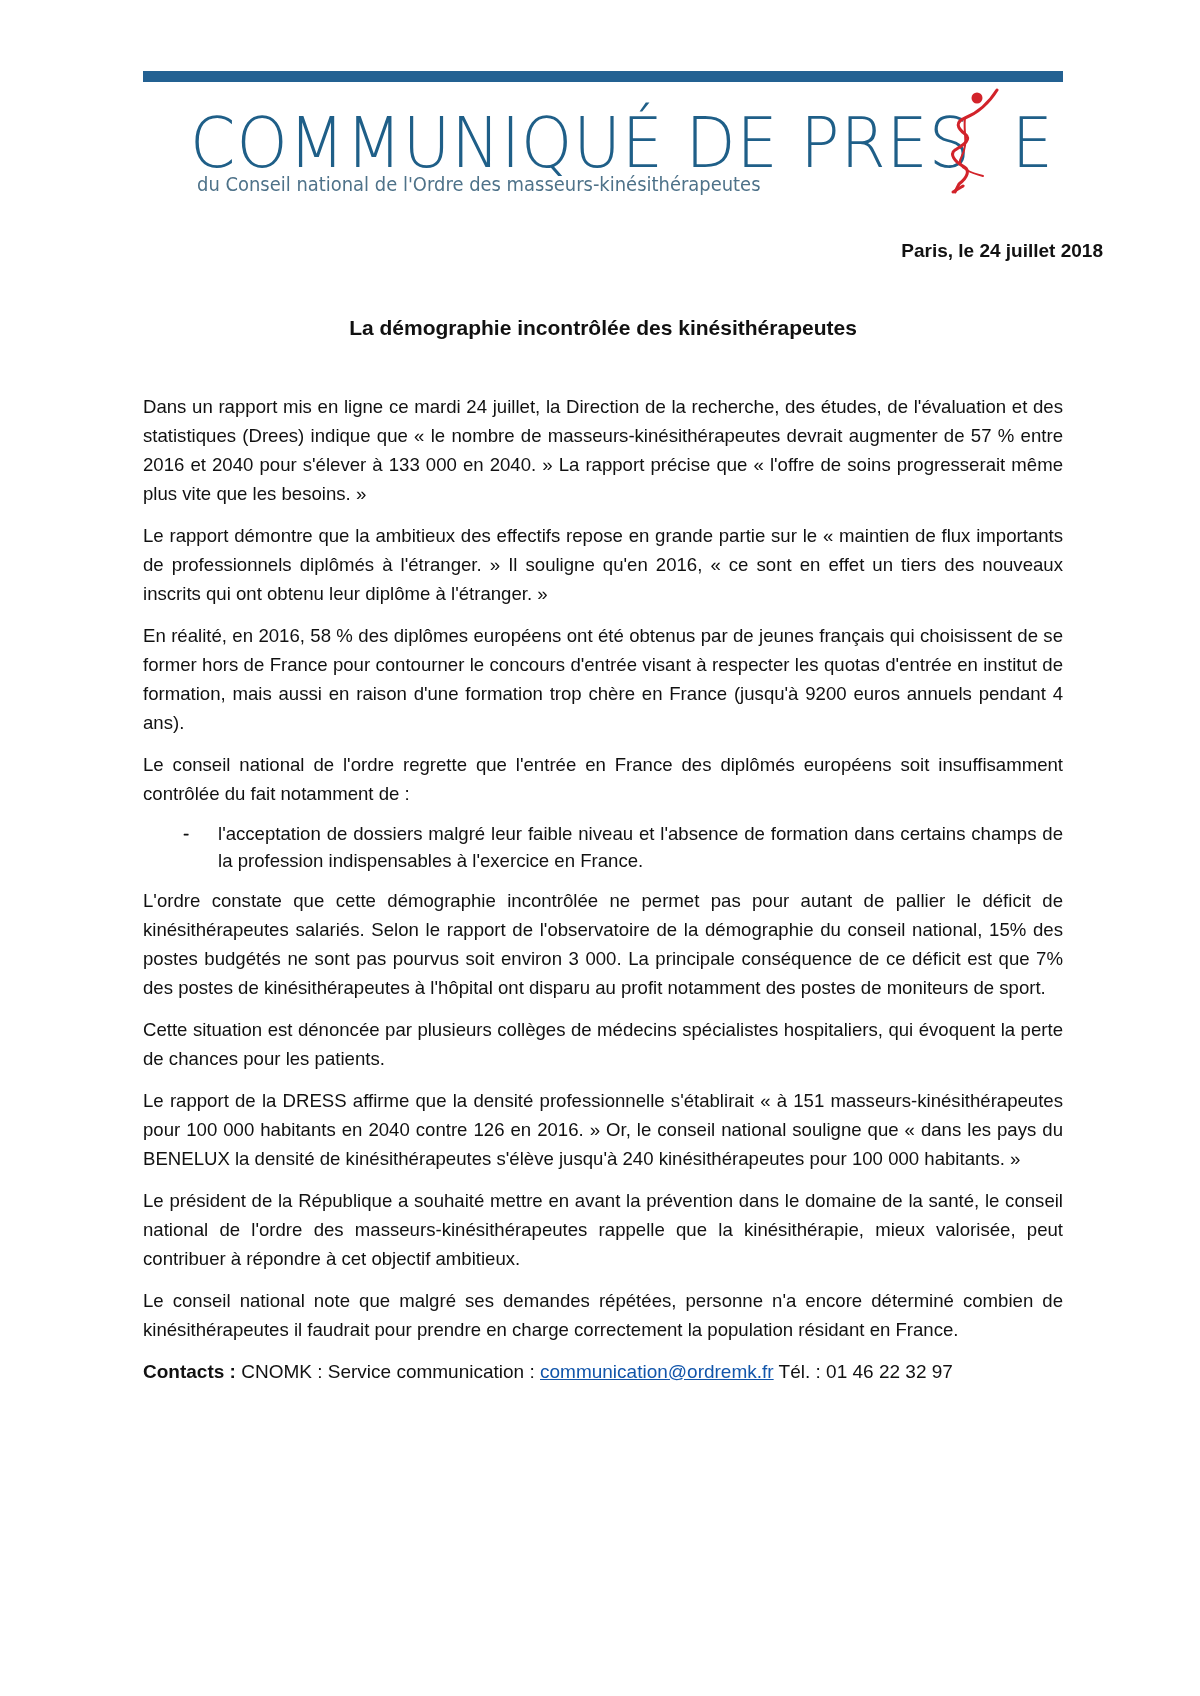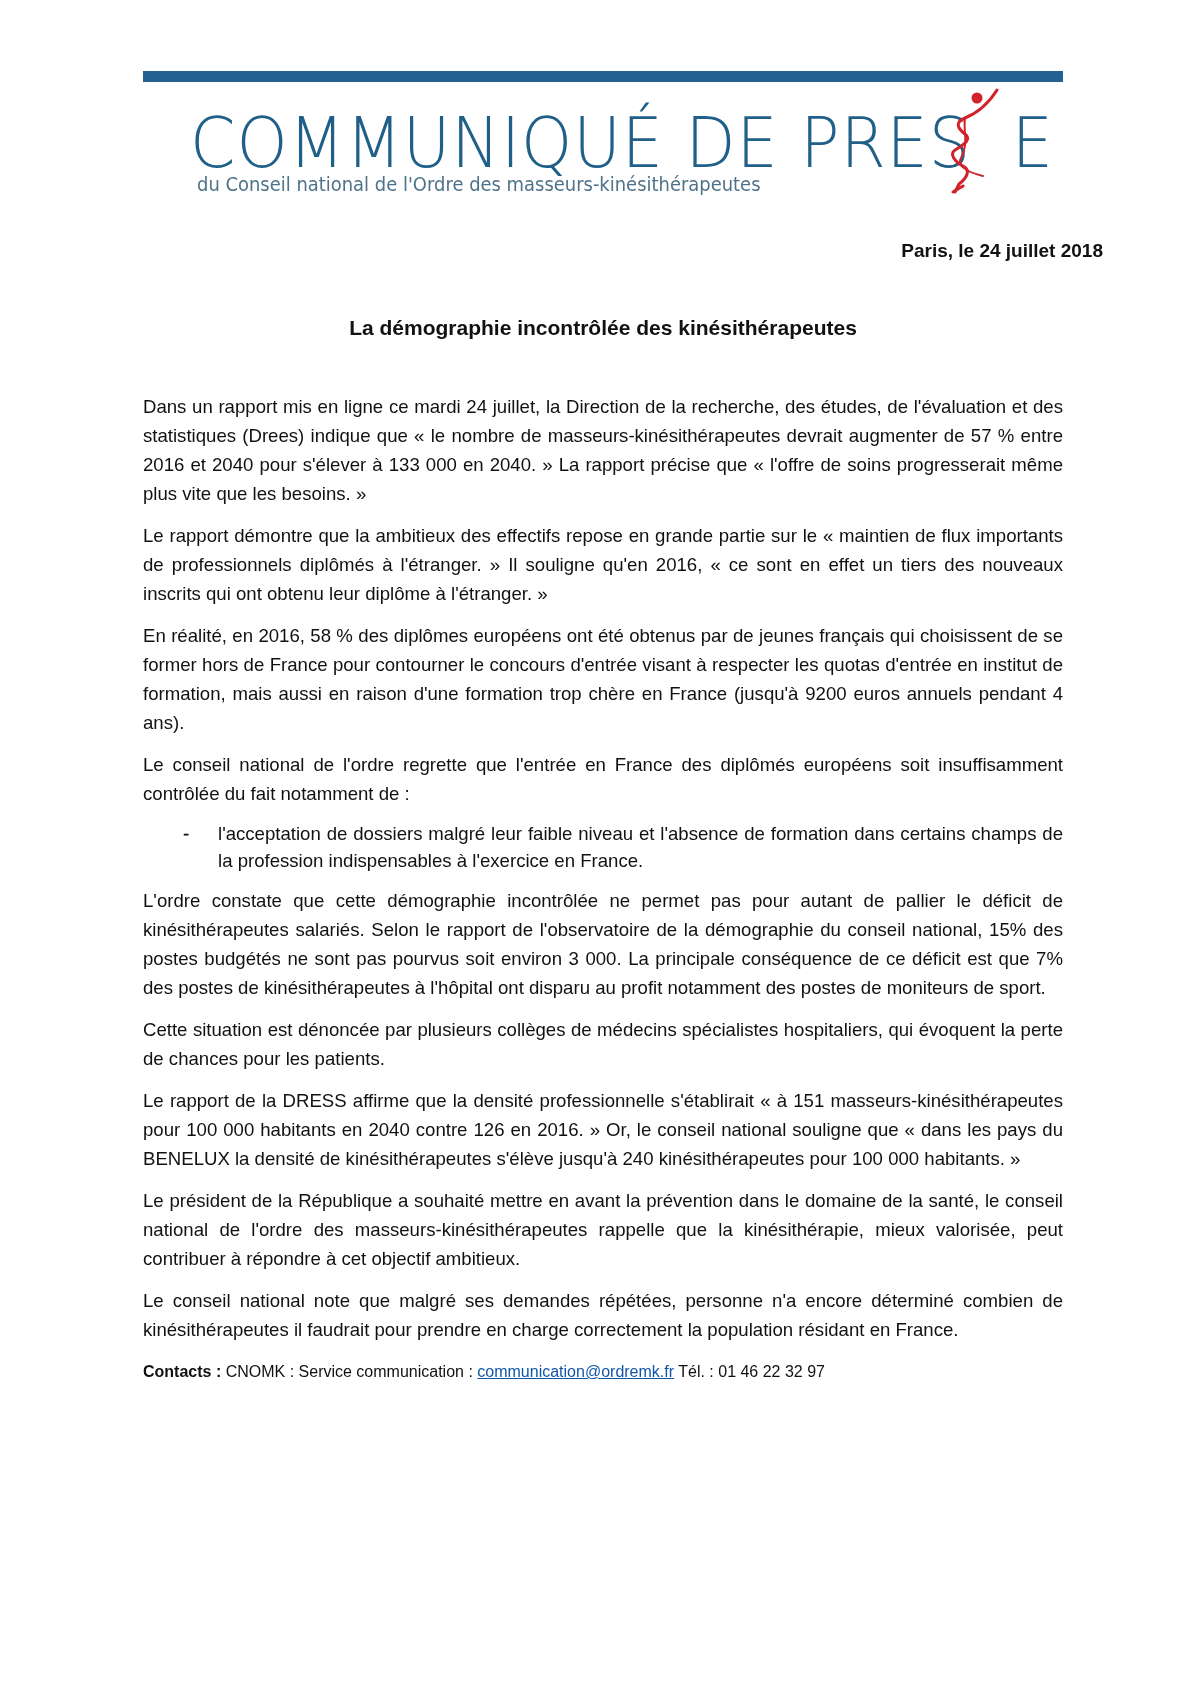--- a/index.html
+++ b/index.html
@@ -10,21 +10,21 @@
   .logo-sub { position: absolute; left: 197px; top: 172px; font-family: "DejaVu Sans", sans-serif; font-size: 19.5px; line-height: 26px; white-space: nowrap; transform: scaleX(0.92); transform-origin: left top; }
   .logo-figure { position: absolute; left: 925px; top: 88px; width: 90px; height: 110px; }
   .date-line { position: absolute; right: 137px; top: 238px; font-family: "Liberation Sans", sans-serif; font-weight: bold; font-size: 19px; line-height: 26px; margin-left: 40px; }
   .doc-title { position: absolute; left: 143px; width: 920px; top: 314px; text-align: center; font-weight: bold; font-size: 21px; line-height: 28px; }
   .body { position: absolute; left: 143px; top: 392px; width: 920px; font-size: 18.6px; line-height: 29px; }
   .body p { margin: 0 0 13px 0; text-align: justify; }
   .body ul { list-style: none; margin: -2px 0 0 0; padding: 0; }
   .body li { position: relative; padding-left: 75px; line-height: 27px; text-align: justify; }
   .body li .dash { position: absolute; left: 40px; top: 0; }
   .body p.after-list { margin-top: 12px; }
-  .contacts { font-size: 16px; line-height: 29px; margin-top: 2px; }
+  .contacts { font-size: 19px; line-height: 29px; margin-top: 2px; }
   .contacts .label { font-weight: bold; }
   .contacts a { text-decoration: underline; }
 </style>
 </head>
 <body>
 
 <div class="page">
 
   <div class="top-bar" id="topbar" style="background: rgb(35, 97, 146);"></div>
 

